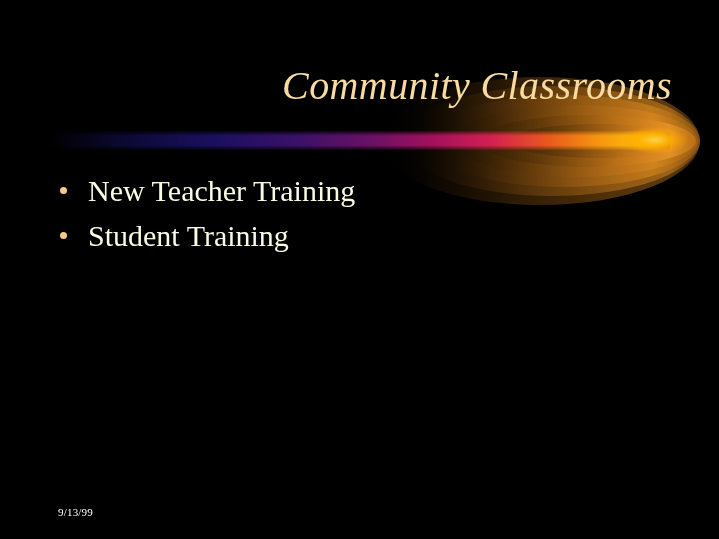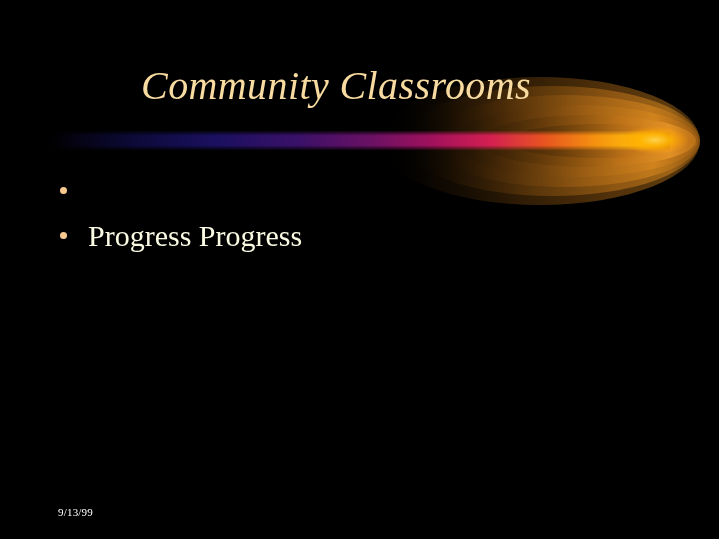--- a/index.html
+++ b/index.html
@@ -26,21 +26,21 @@
     height: 240px;
     pointer-events: none;
   }
 
   
   #slide-title {
     position: absolute;
     left: 0;
     top: 63px;
     width: 672px;
-    text-align: center;
+    text-align: right;
     font-family: "Liberation Serif", "DejaVu Serif", serif;
     font-style: italic;
     font-weight: normal;
     font-size: 40px;
     line-height: 46px;
     letter-spacing: 0.4px;
     color: #f8dba0;
     margin: 0;
     white-space: nowrap;
     z-index: 5;
@@ -166,22 +166,23 @@
     </g>
 
     <ellipse cx="655" cy="140" rx="34" ry="14" fill="url(#tipGlow)"></ellipse>
   </svg>
 
   <h1 id="slide-title">Community Classrooms</h1>
 
   <ul id="bullet-list">
     <li>
       <span class="bullet-dot"></span>
+      <span>New Teacher Training</span>
     </li>
     <li>
       <span class="bullet-dot"></span>
-      <span>Progress Progress</span>
+      <span>Student Training</span>
     </li>
   </ul>
 
   <div id="footer-date">9/13/99</div>
 
 </div>
 
 </body></html>

